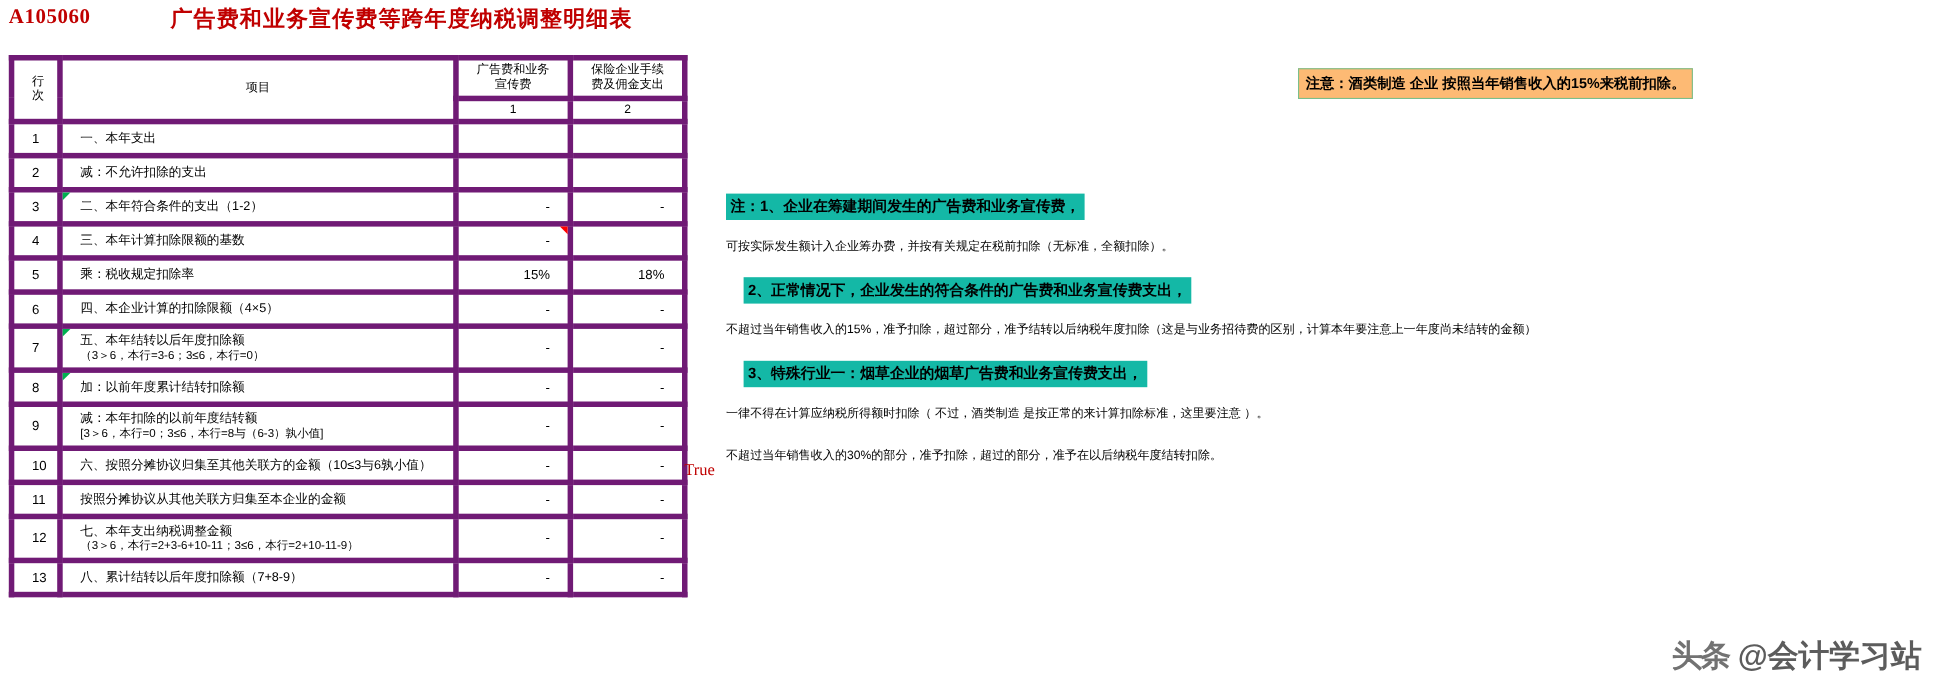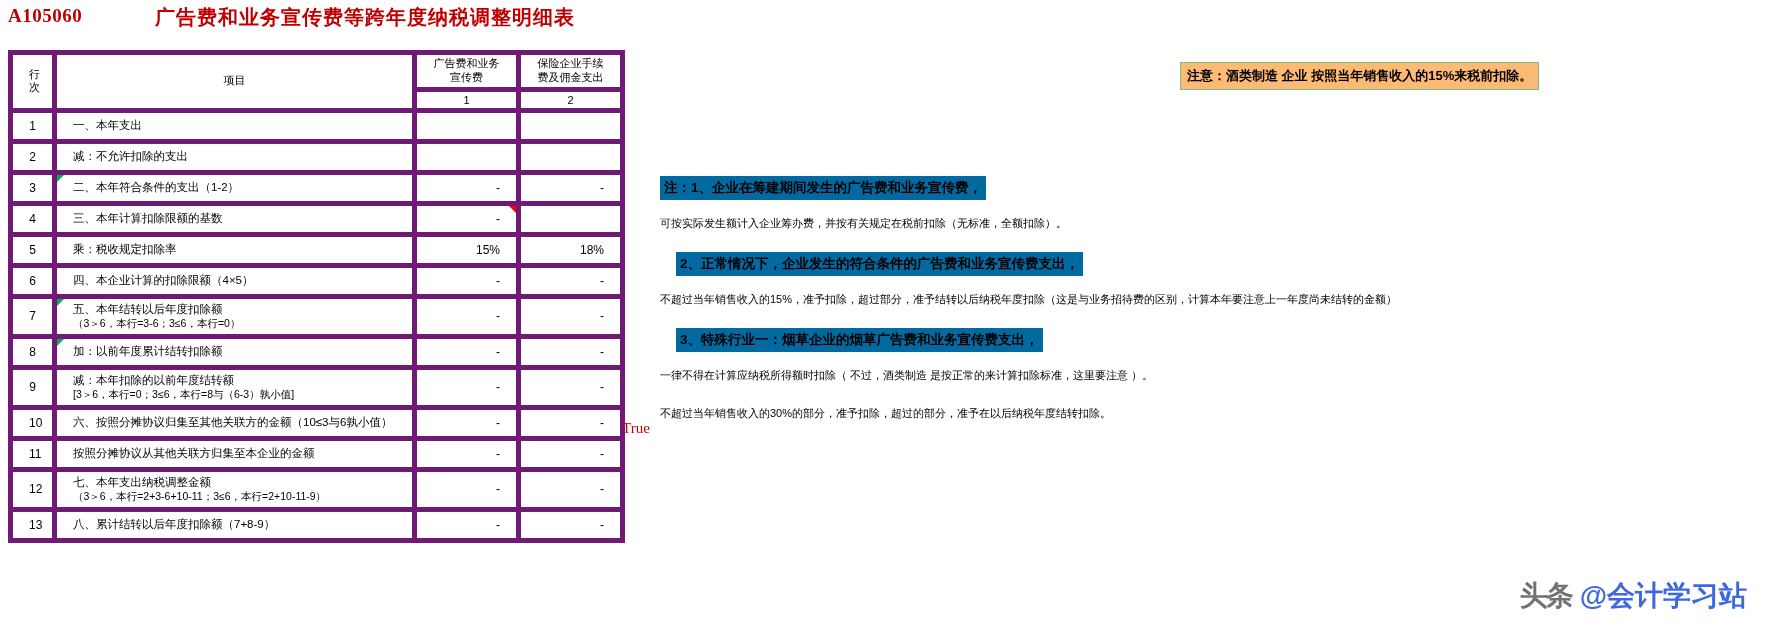--- a/index.html
+++ b/index.html
@@ -118,21 +118,21 @@
   }
   .note-row { margin-bottom: 14px; height: 24px; position: relative; }
   .note-plain {
     font-size: 11px;
     color: #000;
     white-space: nowrap;
     position: absolute;
     left: 0; top: 2px;
   }
   .note-hl {
-    background: #0369a1;
+    background: #14b8a6;
     font-weight: bold;
     font-size: 13.5px;
     color: #000;
     white-space: nowrap;
     position: absolute;
     left: 0; top: 0;
     padding: 3px 4px;
   }
   #green-note {
     position: absolute;
@@ -167,21 +167,21 @@
     font-family: "Liberation Serif", "DejaVu Serif", serif;
     font-size: 28px;
     font-weight: bold;
     letter-spacing: -2px;
     color: #5a5a5a;
   }
   #wm-text {
     font-family: "Liberation Sans", "DejaVu Sans", sans-serif;
     font-size: 28px;
     font-weight: bold;
-    color: #1d4ed8;
+    color: #404040;
   }
 </style>
 </head>
 <body>
 
 <div id="root">
 
   <div id="header">
     <div id="form-code">A105060</div>
     <div id="form-title">广告费和业务宣传费等跨年度纳税调整明细表</div>

